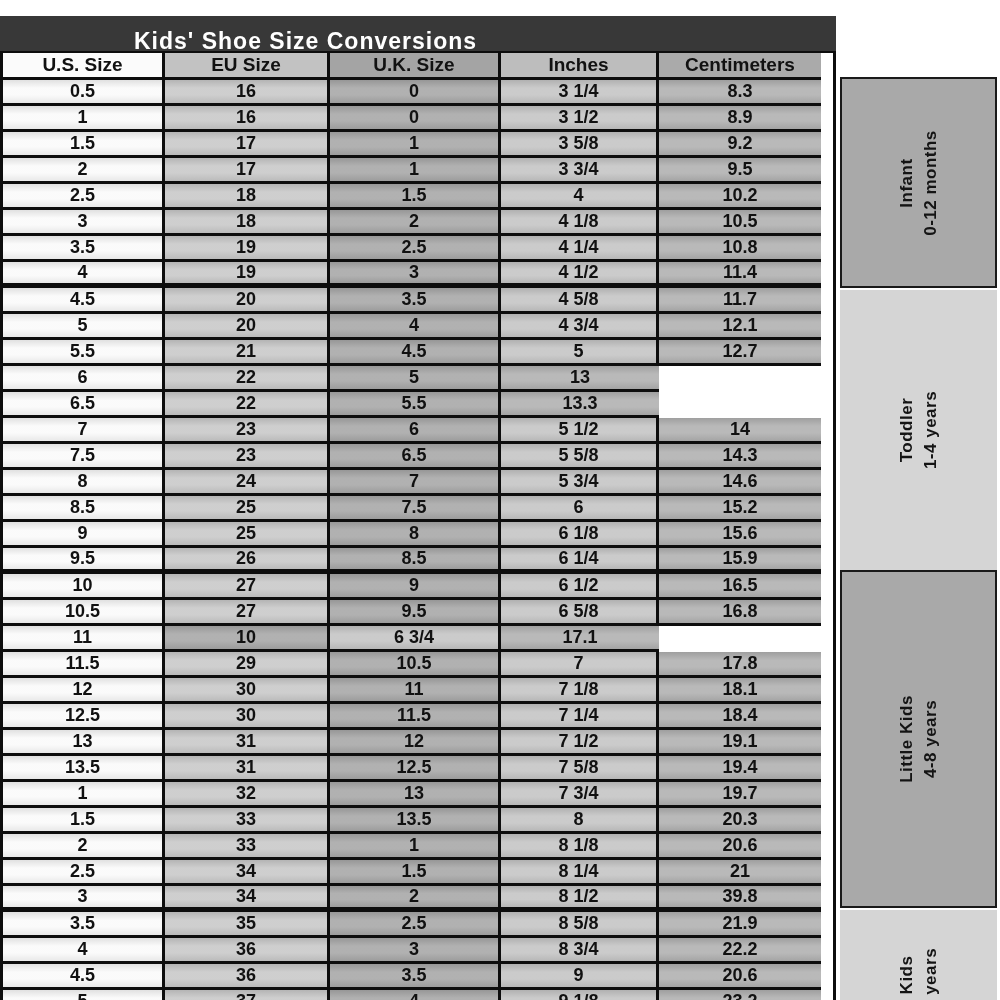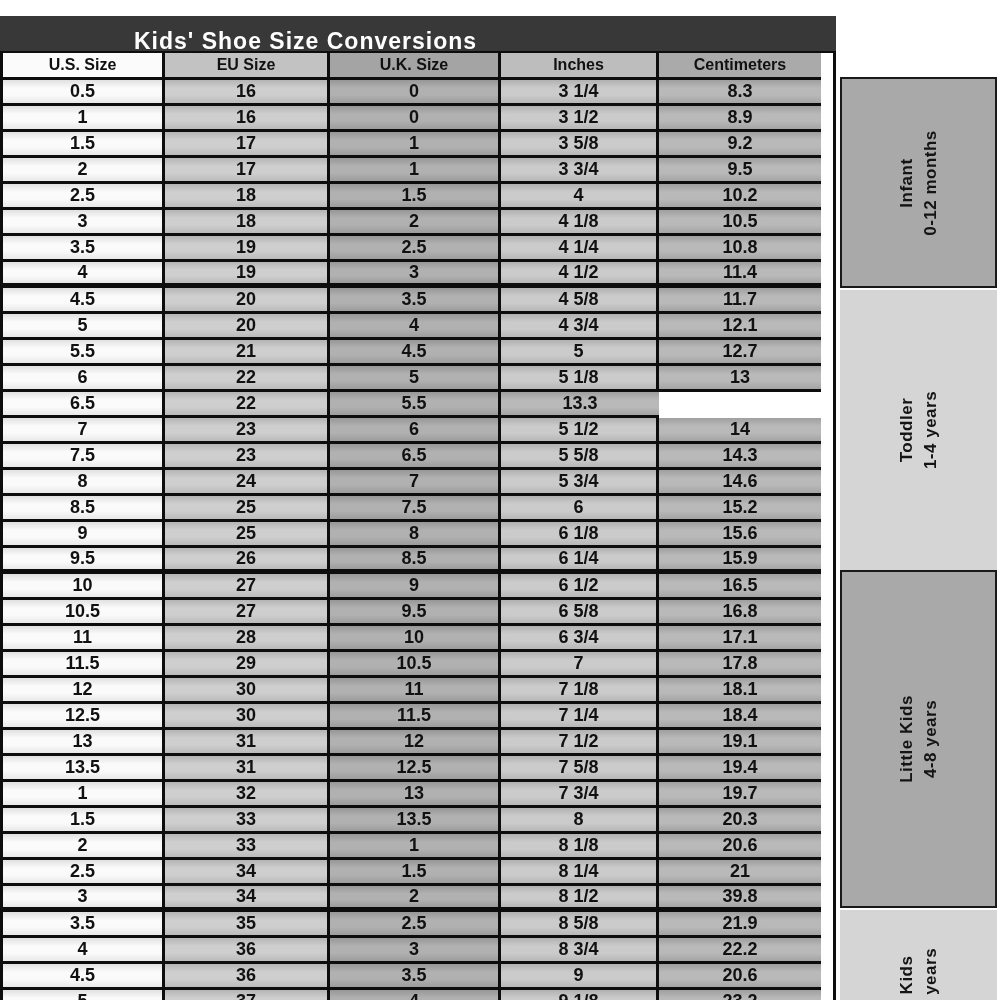--- a/index.html
+++ b/index.html
@@ -43,21 +43,21 @@
     height: 23px;
     border-right: 3px solid var(--line, #0d0d0d);
     border-bottom: 3px solid var(--line, #0d0d0d);
     display: flex; align-items: center; justify-content: center;
     font-weight: bold; font-size: 18px; color: #111;
     background-image: linear-gradient(180deg,
       rgba(0,0,0,0.10), rgba(255,255,255,0.10) 35%,
       rgba(255,255,255,0.10) 65%, rgba(0,0,0,0.07));
   }
   .tcell:last-child { border-right: none; }
-  .trow.header .tcell { height: 24px; font-size: 16px; background-image: none; }
+  .trow.header .tcell { height: 24px; font-size: 19px; background-image: none; }
   .trow.group-end .tcell { height: 21px; border-bottom-width: 5px; }
   .trow:last-child .tcell { border-bottom: none; }
 
   .c0 { background-color: var(--col-us, #fafafa); }
   .c1 { background-color: var(--col-eu, #c9c9c9); }
   .c2 { background-color: var(--col-uk, #a8a8a8); }
   .c3 { background-color: var(--col-in, #c5c5c5); }
   .c4 { background-color: var(--col-cm, #b1b1b1); }
   .header .c0 { background-color: #fbfbfb; }
   .header .c1 { background-color: #c2c2c2; }
@@ -181,21 +181,20 @@
         <div class="tcell c0">5.5</div>
         <div class="tcell c1">21</div>
         <div class="tcell c2">4.5</div>
         <div class="tcell c3">5</div>
         <div class="tcell c4">12.7</div>
       </div>
       <div class="trow">
         <div class="tcell c0">6</div>
         <div class="tcell c1">22</div>
         <div class="tcell c2">5</div>
-        <div class="tcell c3">5 1/8</div>
         <div class="tcell c4">13</div>
       </div>
       <div class="trow">
         <div class="tcell c0">6.5</div>
         <div class="tcell c1">22</div>
         <div class="tcell c2">5.5</div>
         <div class="tcell c4">13.3</div>
       </div>
       <div class="trow">
         <div class="tcell c0">7</div>
@@ -248,21 +247,20 @@
       </div>
       <div class="trow">
         <div class="tcell c0">10.5</div>
         <div class="tcell c1">27</div>
         <div class="tcell c2">9.5</div>
         <div class="tcell c3">6 5/8</div>
         <div class="tcell c4">16.8</div>
       </div>
       <div class="trow">
         <div class="tcell c0">11</div>
-        <div class="tcell c1">28</div>
         <div class="tcell c2">10</div>
         <div class="tcell c3">6 3/4</div>
         <div class="tcell c4">17.1</div>
       </div>
       <div class="trow">
         <div class="tcell c0">11.5</div>
         <div class="tcell c1">29</div>
         <div class="tcell c2">10.5</div>
         <div class="tcell c3">7</div>
         <div class="tcell c4">17.8</div>

